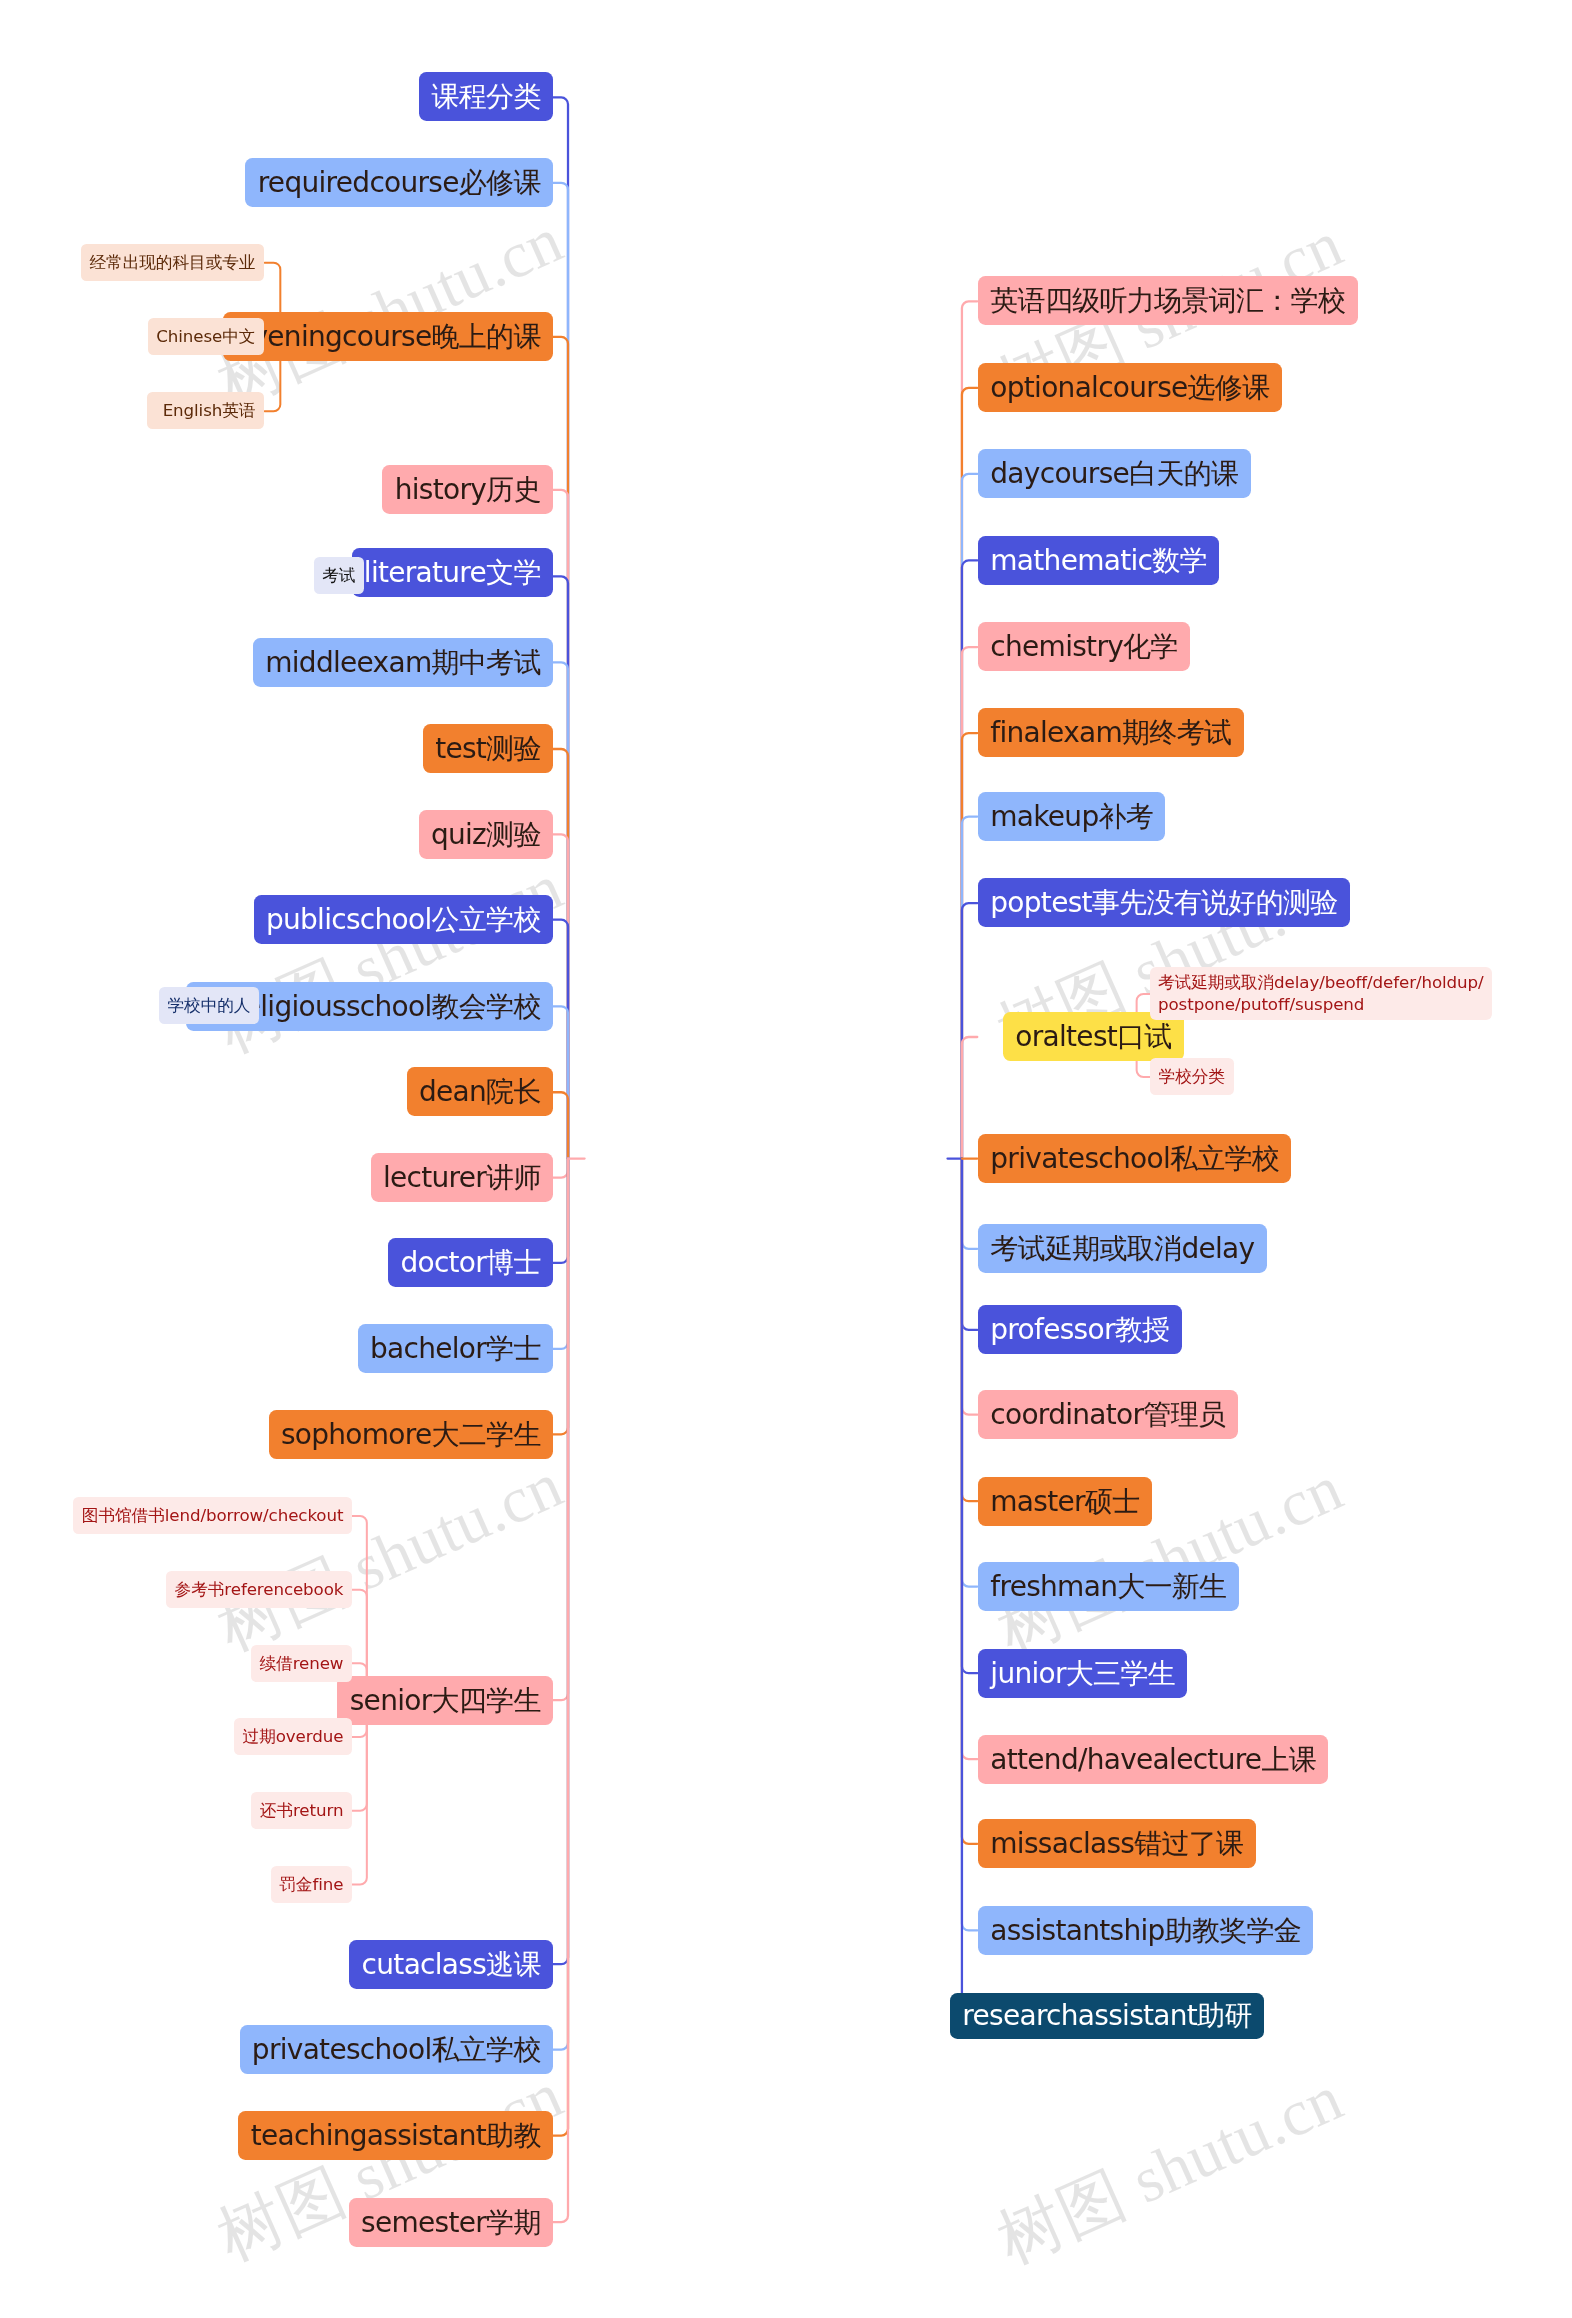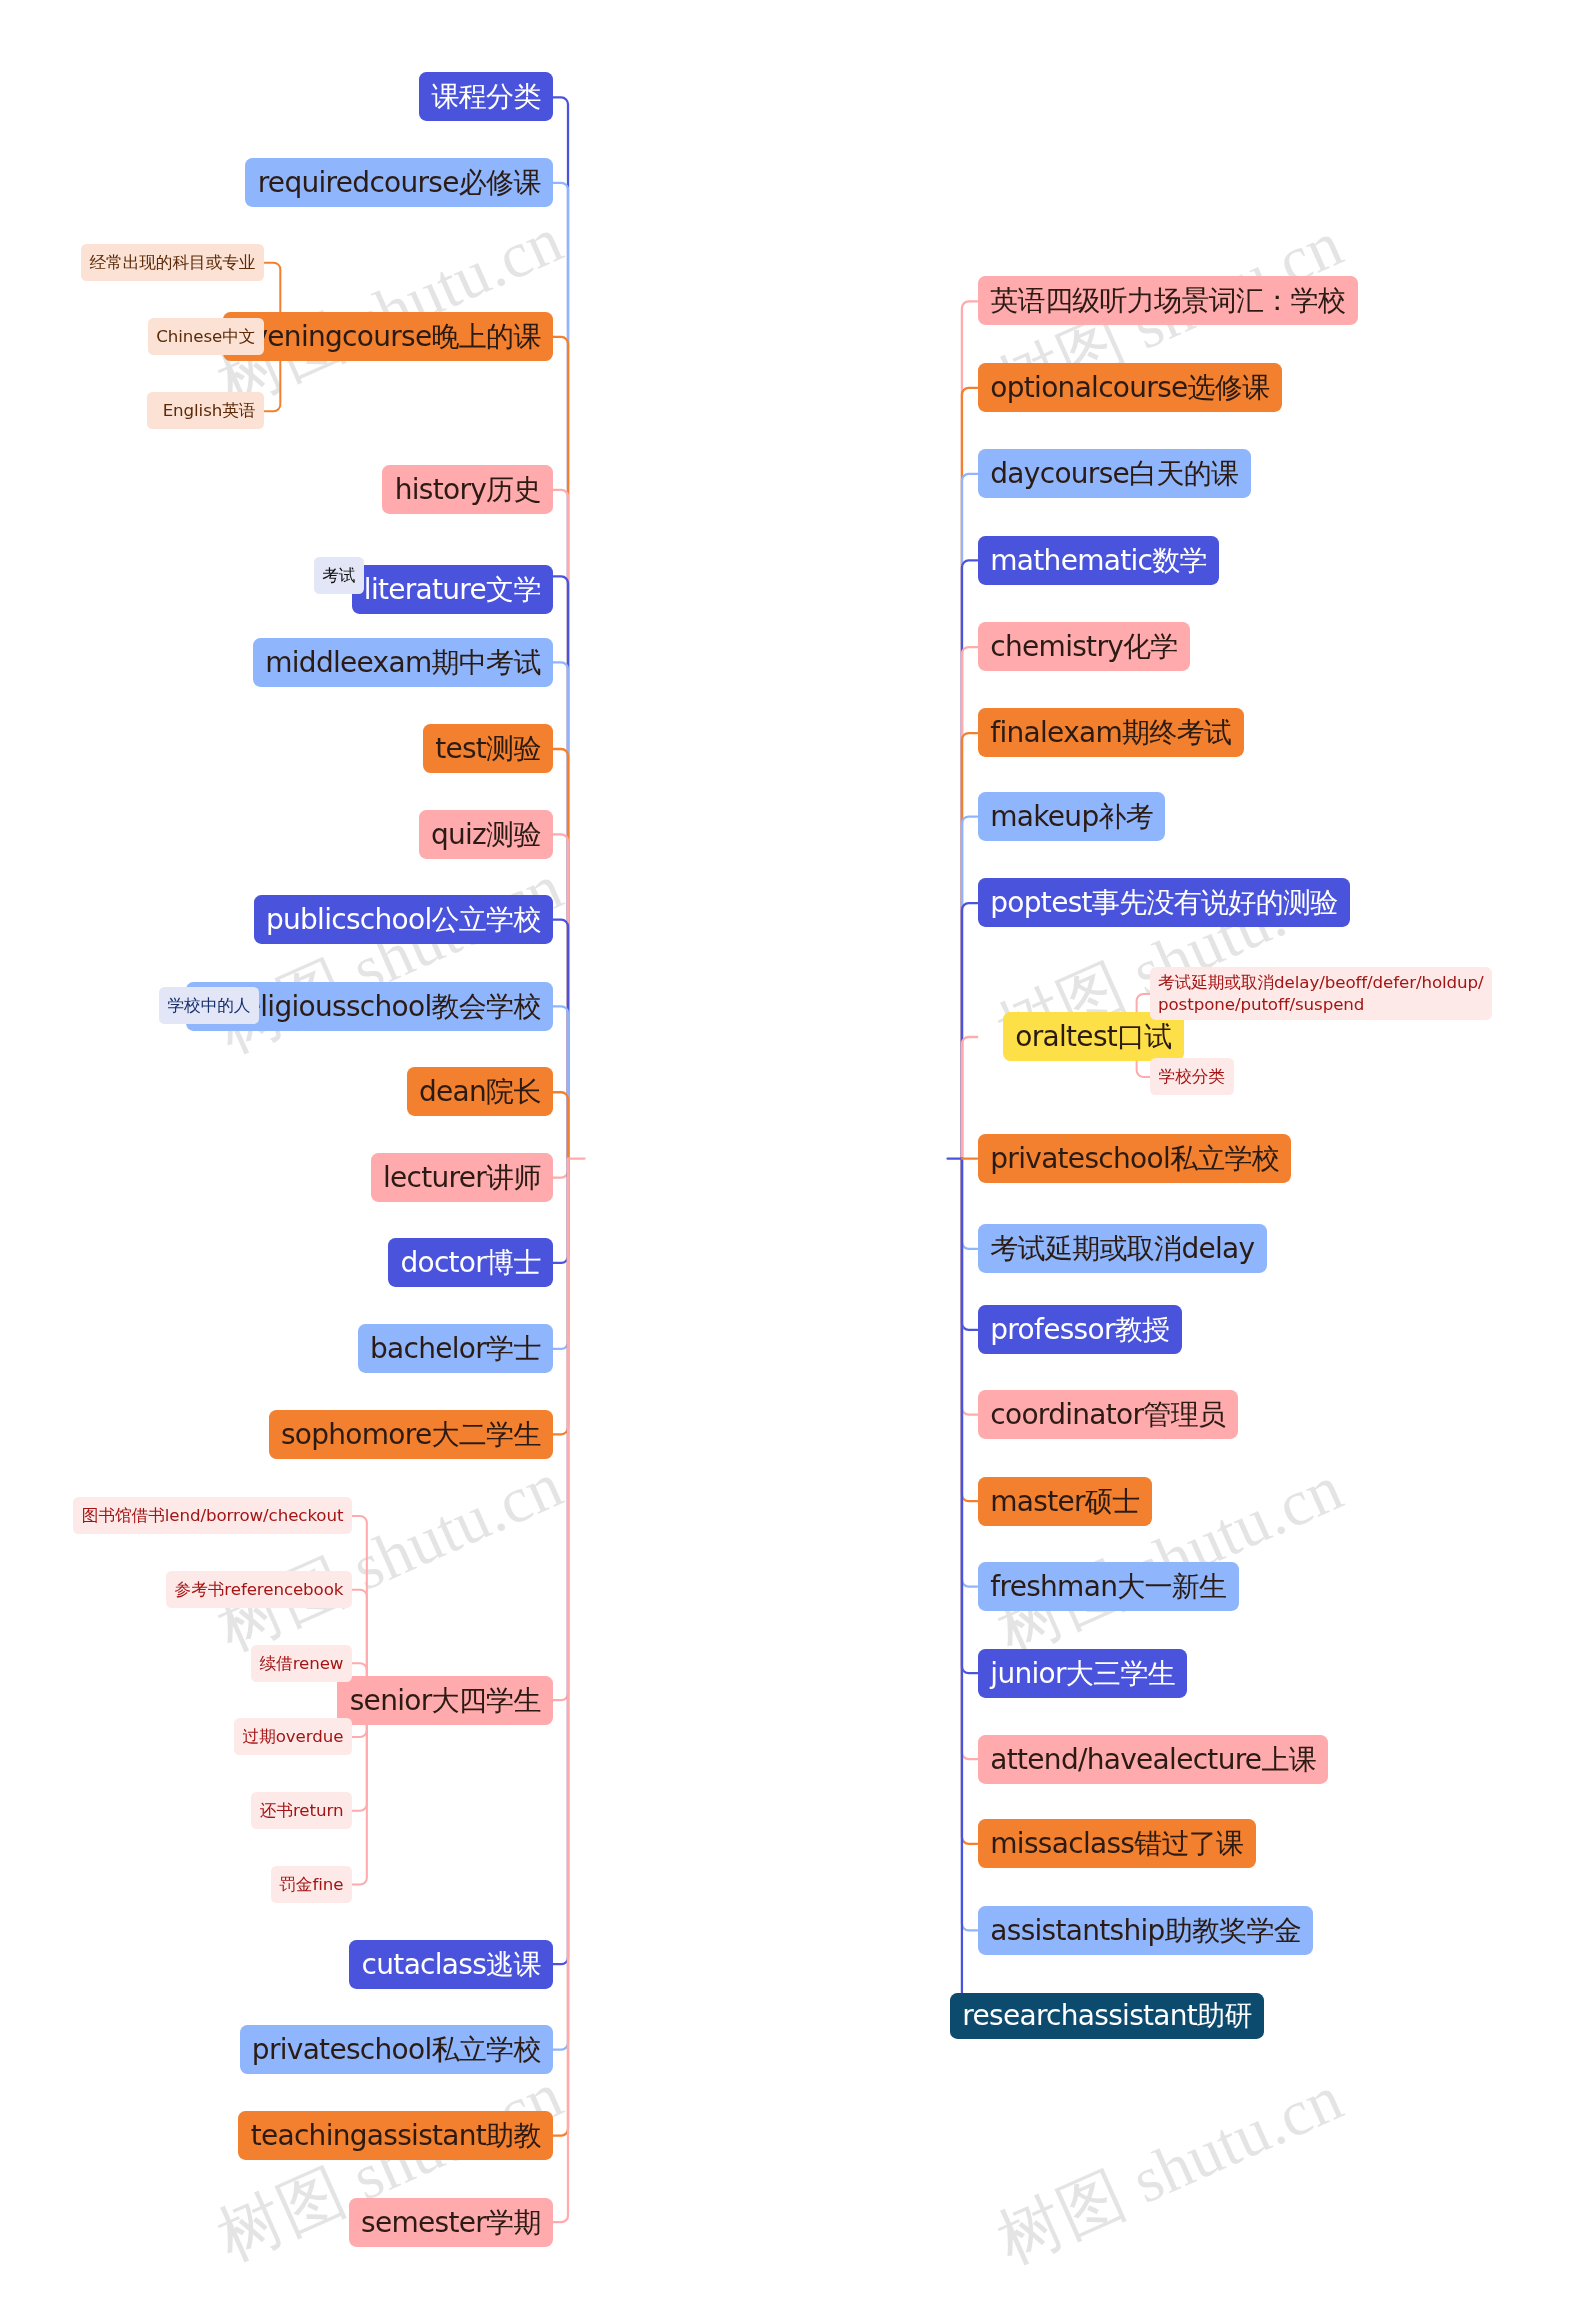--- a/index.html
+++ b/index.html
@@ -98,21 +98,21 @@
       <path d="M 1872.8 1753.0 H 1862.0 A 11 11 0 0 1 1851.0 1742.0 V 1688.0" stroke="#FFAAAD" stroke-width="3.3" fill="none" stroke-linecap="round" stroke-linejoin="round"></path>
       <path d="M 1851.0 1688.0 H 1830.9" stroke="#FFAAAD" stroke-width="3.3" fill="none" stroke-linecap="round" stroke-linejoin="round"></path>
     </svg>
 
 
   <div id="nodes-layer">
       <div class="node lvl1" style="top: 72px; height: 49px; right: 1019px; background-color: rgb(74, 83, 219); color: rgb(255, 255, 255);">课程分类</div>
       <div class="node lvl1" style="top: 158px; height: 49px; right: 1019px; background-color: rgb(143, 182, 252); color: rgb(43, 27, 20);">requiredcourse必修课</div>
       <div class="node lvl1" style="top: 312px; height: 49px; right: 1019px; background-color: rgb(242, 128, 46); color: rgb(43, 27, 20);">eveningcourse晚上的课</div>
       <div class="node lvl1" style="top: 465px; height: 49px; right: 1019px; background-color: rgb(255, 170, 173); color: rgb(43, 27, 20);">history历史</div>
-      <div class="node lvl1" style="top: 565px; height: 49px; right: 1019px; background-color: rgb(74, 83, 219); color: rgb(255, 255, 255);">literature文学</div>
+      <div class="node lvl1" style="top: 548px; height: 49px; right: 1019px; background-color: rgb(74, 83, 219); color: rgb(255, 255, 255);">literature文学</div>
       <div class="node lvl1" style="top: 638px; height: 49px; right: 1019px; background-color: rgb(143, 182, 252); color: rgb(43, 27, 20);">middleexam期中考试</div>
       <div class="node lvl1" style="top: 724px; height: 49px; right: 1019px; background-color: rgb(242, 128, 46); color: rgb(43, 27, 20);">test测验</div>
       <div class="node lvl1" style="top: 810px; height: 49px; right: 1019px; background-color: rgb(255, 170, 173); color: rgb(43, 27, 20);">quiz测验</div>
       <div class="node lvl1" style="top: 895px; height: 49px; right: 1019px; background-color: rgb(74, 83, 219); color: rgb(255, 255, 255);">publicschool公立学校</div>
       <div class="node lvl1" style="top: 982px; height: 49px; right: 1019px; background-color: rgb(143, 182, 252); color: rgb(43, 27, 20); padding-left: 48px;">religiousschool教会学校</div>
       <div class="node lvl1" style="top: 1067px; height: 49px; right: 1019px; background-color: rgb(242, 128, 46); color: rgb(43, 27, 20);">dean院长</div>
       <div class="node lvl1" style="top: 1153px; height: 49px; right: 1019px; background-color: rgb(255, 170, 173); color: rgb(43, 27, 20);">lecturer讲师</div>
       <div class="node lvl1" style="top: 1238px; height: 49px; right: 1019px; background-color: rgb(74, 83, 219); color: rgb(255, 255, 255);">doctor博士</div>
       <div class="node lvl1" style="top: 1324px; height: 49px; right: 1019px; background-color: rgb(143, 182, 252); color: rgb(43, 27, 20);">bachelor学士</div>
       <div class="node lvl1" style="top: 1410px; height: 49px; right: 1019px; background-color: rgb(242, 128, 46); color: rgb(43, 27, 20);">sophomore大二学生</div>

